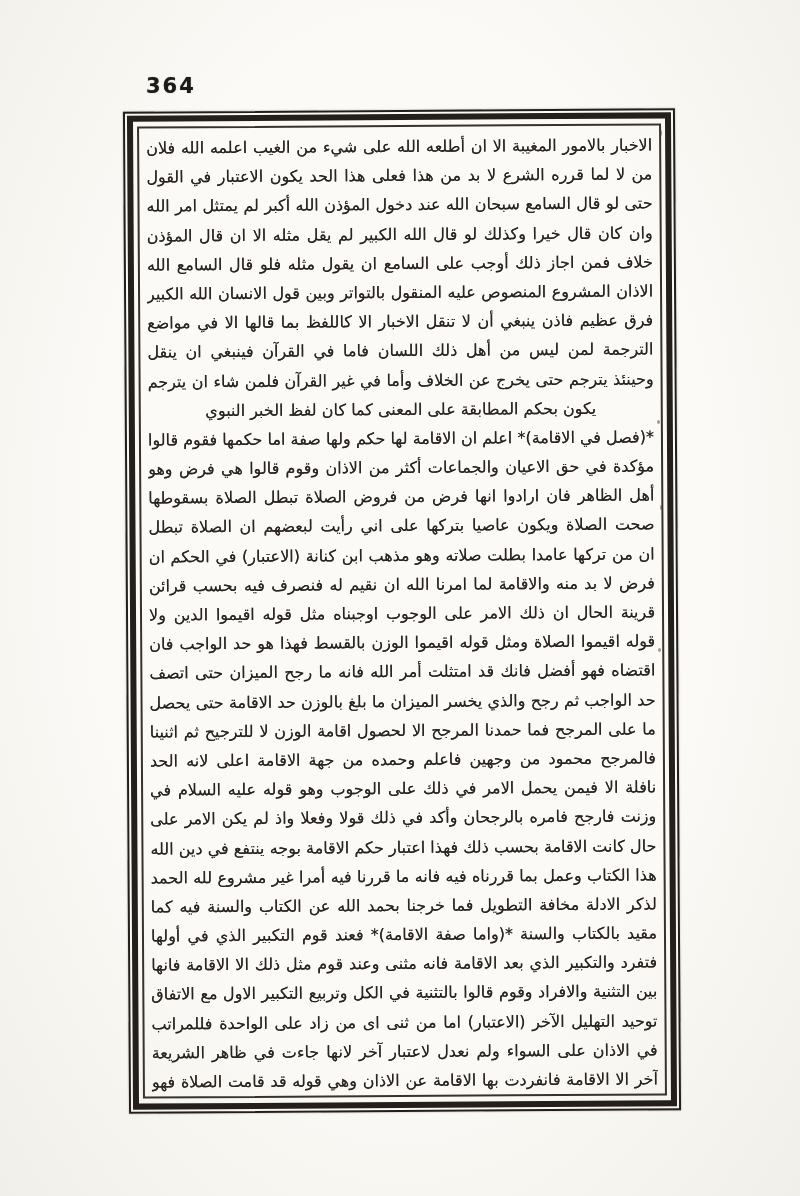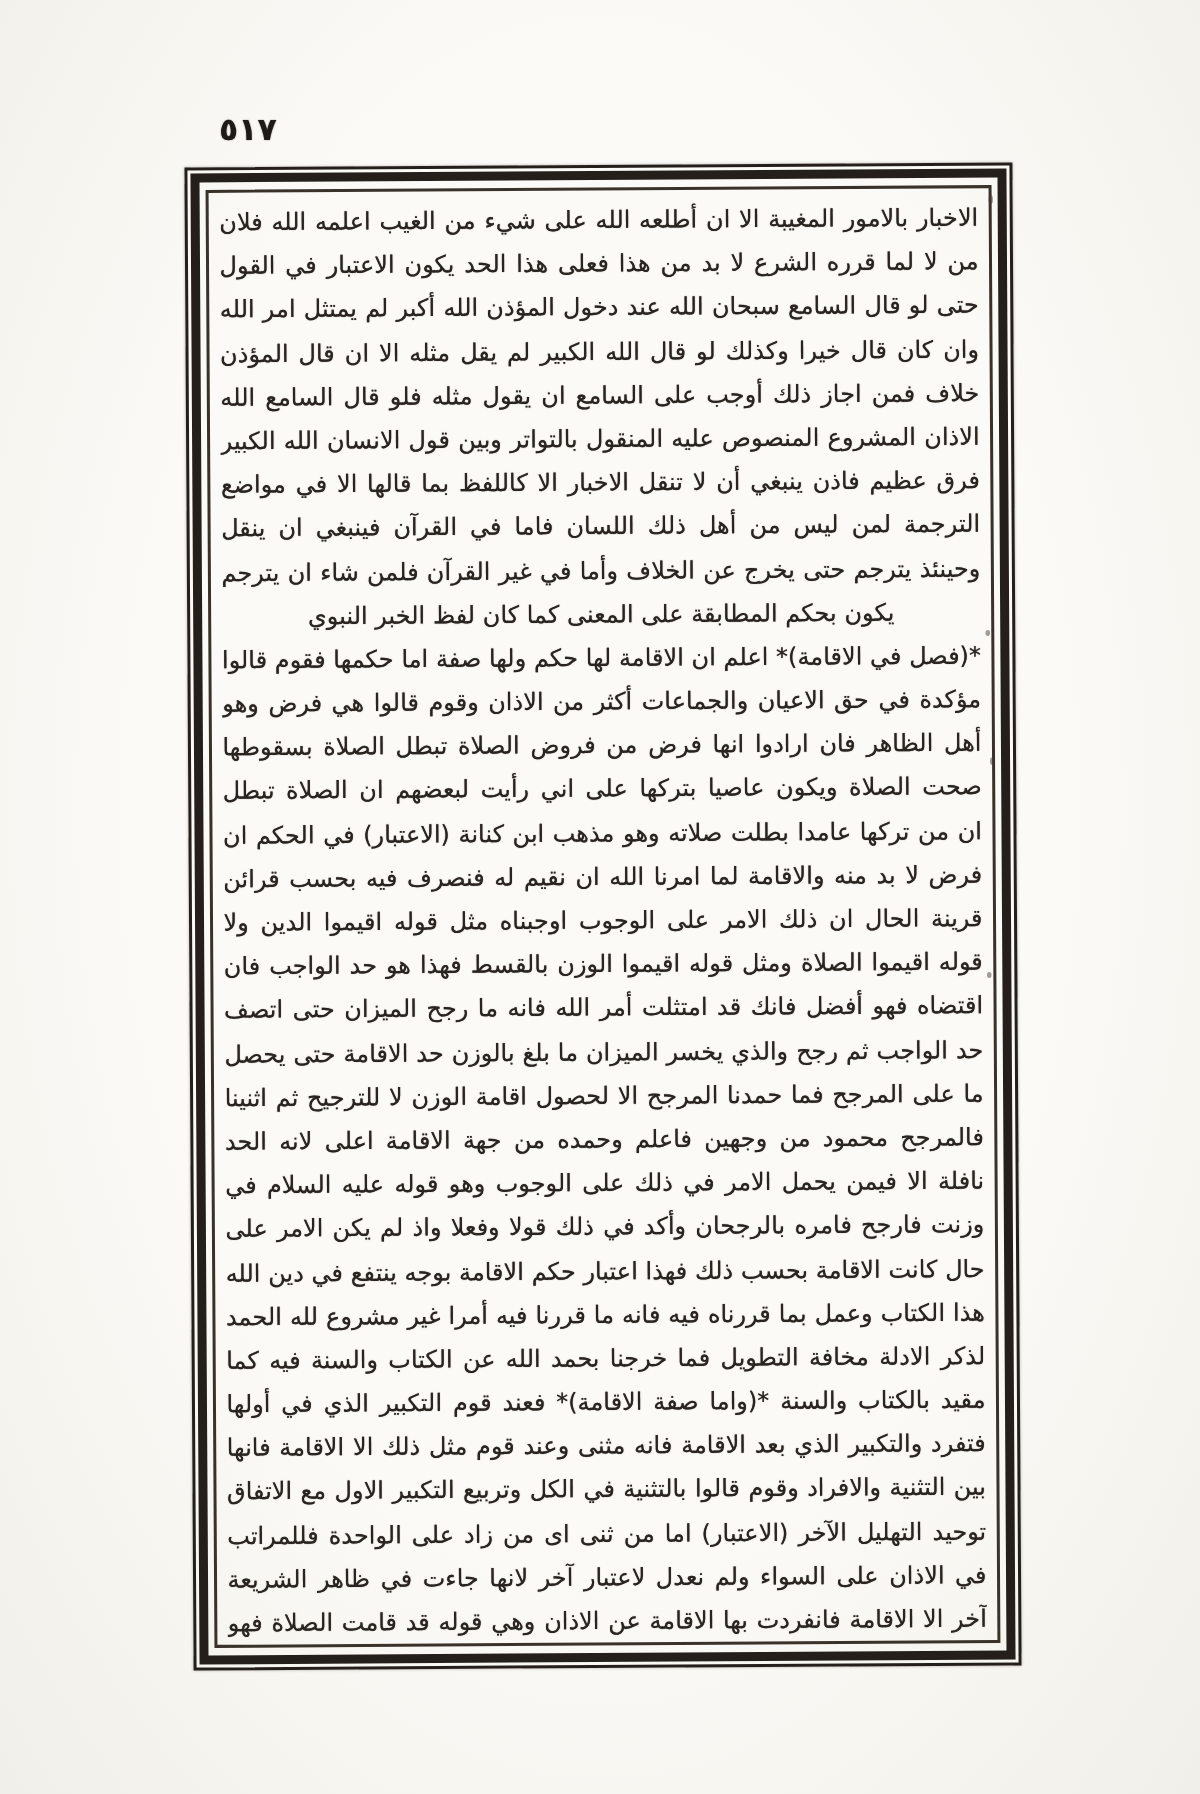--- a/index.html
+++ b/index.html
@@ -84,21 +84,21 @@
     position: absolute;
     background: rgba(70,60,50,0.5);
     border-radius: 50%;
   }
 </style>
 </head>
 <body>
 
 <div class="page">
 
-  <div class="page-number">٥١٧</div>
+  <div class="page-number">364</div>
 
   <div class="frame-outer">
     <div class="frame-band">
       <div class="frame-inner">
         <div class="text-block" lang="ar" dir="rtl">
             <div class="line">الاخبار بالامور المغيبة الا ان أطلعه الله على شيء من الغيب اعلمه الله فلان يدعو به ثم الا يكون</div>
             <div class="line">من لا لما قرره الشرع لا بد من هذا فعلى هذا الحد يكون الاعتبار في القول مثل ما يقول المؤذن</div>
             <div class="line">حتى لو قال السامع سبحان الله عند دخول المؤذن الله أكبر لم يمتثل امر الله اذ قال له قل مثله</div>
             <div class="line">وان كان قال خيرا وكذلك لو قال الله الكبير لم يقل مثله الا ان قال المؤذن الله الكبير وفيه</div>
             <div class="line">خلاف فمن اجاز ذلك أوجب على السامع ان يقول مثله فلو قال السامع الله اكبر فقد قال</div>

